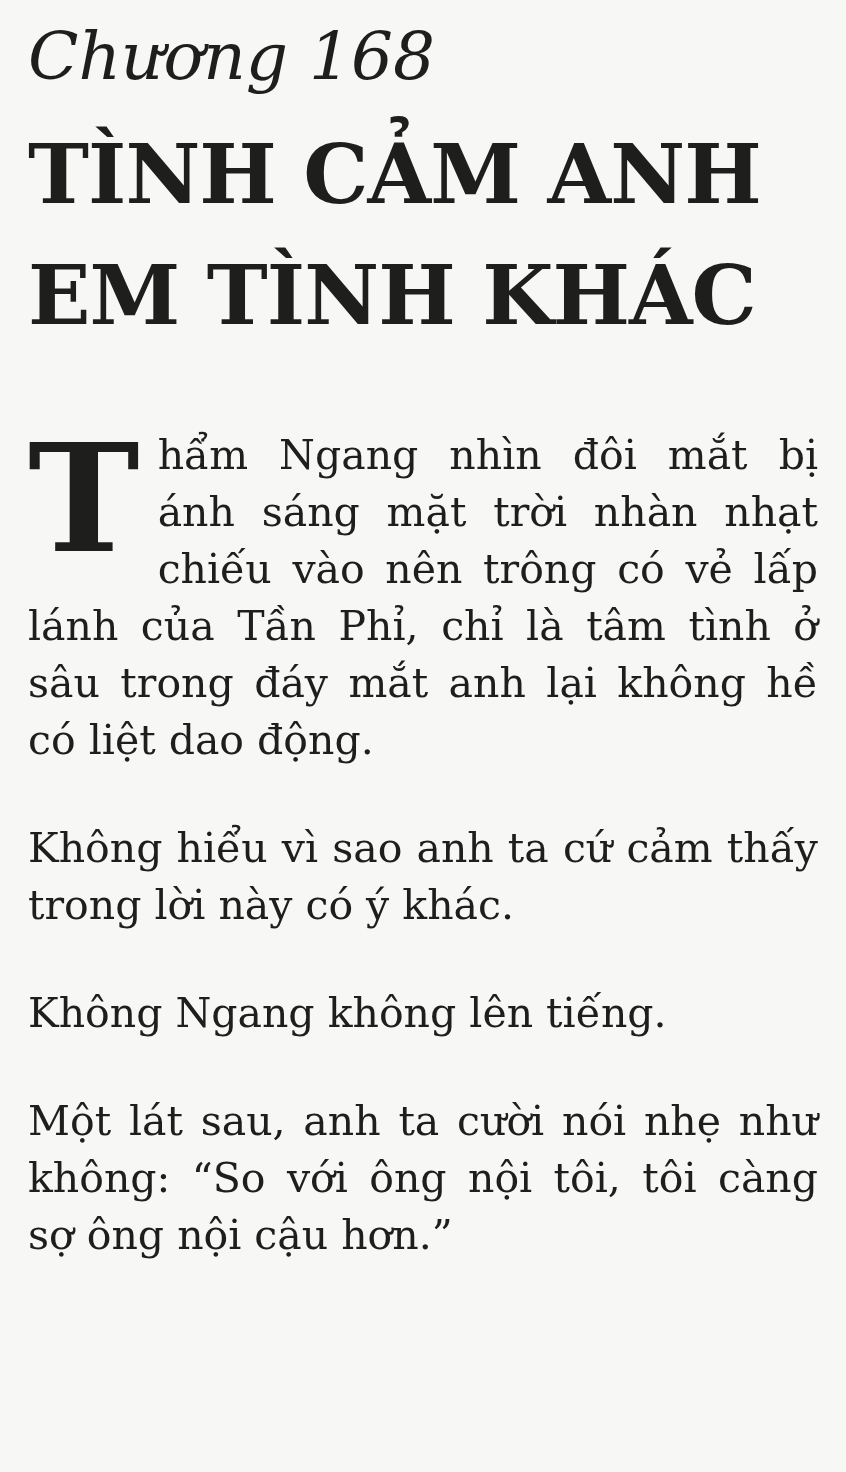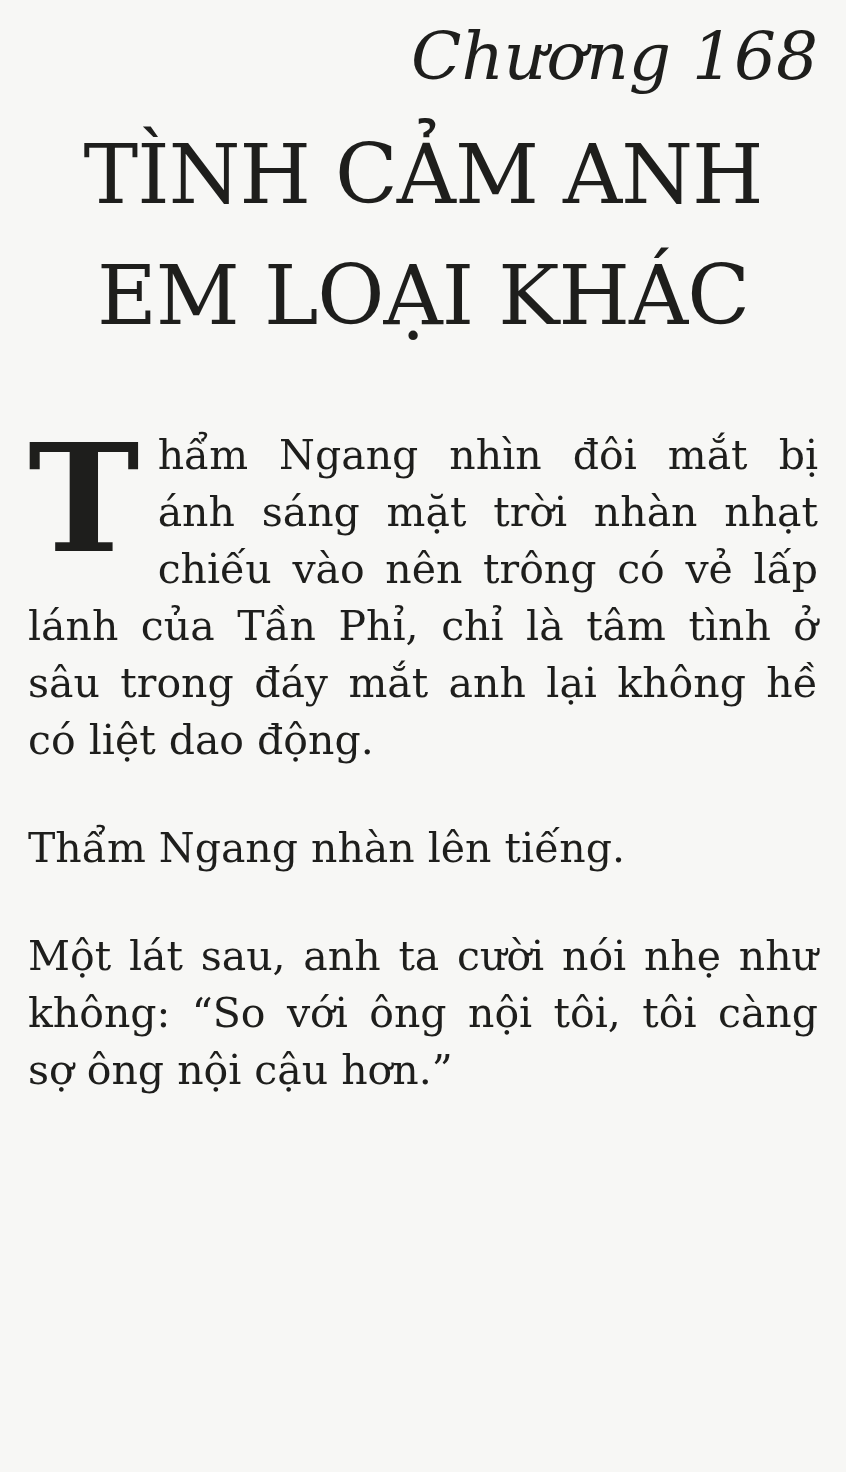--- a/index.html
+++ b/index.html
@@ -17,29 +17,29 @@
   .page {
     box-sizing: border-box;
     width: 846px;
     min-height: 1472px;
     padding: 14px 28px 30px 28px;
   }
   .chapter-label {
     font-style: italic;
     font-size: 66px;
     line-height: 1.3;
-    text-align: right;
+    text-align: left;
     font-weight: normal;
   }
   .chapter-title {
     margin: 14px 0 0 0;
     font-size: 82px;
     line-height: 1.48;
-    font-weight: normal;
-    text-align: center;
+    font-weight: bold;
+    text-align: left;
     letter-spacing: -1px;
   }
   .title-line {
     display: block;
     white-space: nowrap;
   }
   .chapter-body {
     margin-top: 70px;
   }
   .para {
@@ -61,27 +61,28 @@
 </style>
 </head>
 <body style="background: rgb(247, 247, 245); color: rgb(30, 30, 28);">
 
 <div class="page">
 
   <header>
     <div class="chapter-label">Chương 168</div>
     <h1 class="chapter-title">
       <span class="title-line">TÌNH CẢM ANH</span>
-      <span class="title-line">EM LOẠI KHÁC</span>
+      <span class="title-line">EM TÌNH KHÁC</span>
     </h1>
   </header>
 
   <main class="chapter-body">
     <p class="para"><span class="dropcap">T</span><span>hẩm Ngang nhìn đôi mắt bị ánh sáng mặt trời nhàn nhạt chiếu vào nên trông có vẻ lấp lánh của Tần Phỉ, chỉ là tâm tình ở sâu trong đáy mắt anh lại không hề có liệt dao động.</span></p>
 
+    <p class="para">Không hiểu vì sao anh ta cứ cảm thấy trong lời này có ý khác.</p>
 
-    <p class="para">Thẩm Ngang nhàn lên tiếng.</p>
+    <p class="para">Không Ngang không lên tiếng.</p>
 
 
     <p class="para">Một lát sau, anh ta cười nói nhẹ như không: “So với ông nội tôi, tôi càng sợ ông nội cậu hơn.”</p>
   </main>
 
 </div>
 
 </body></html>

